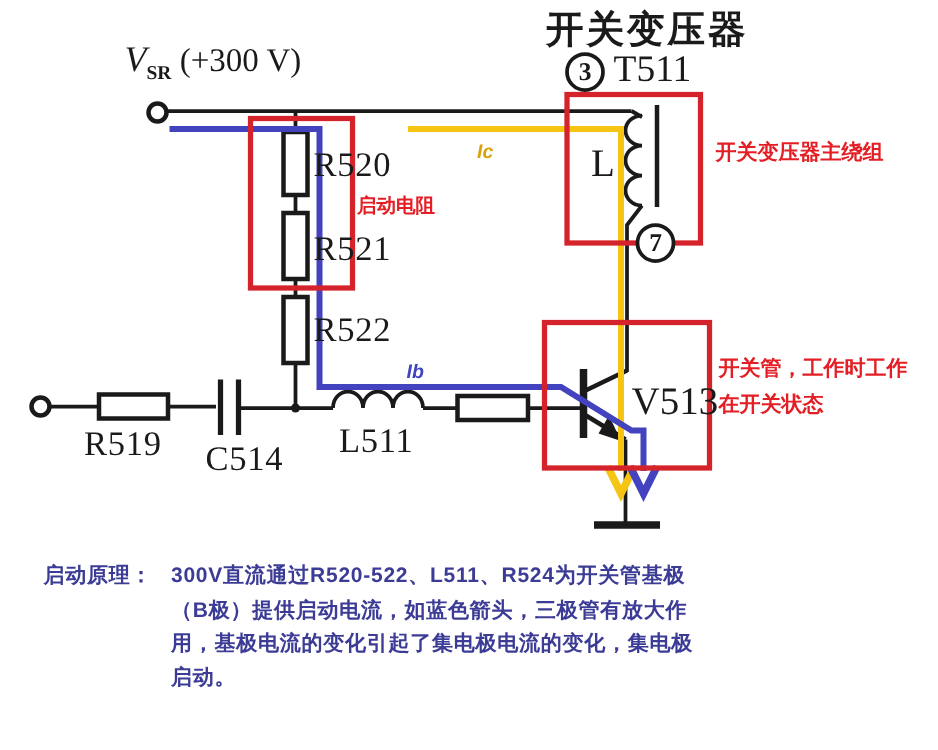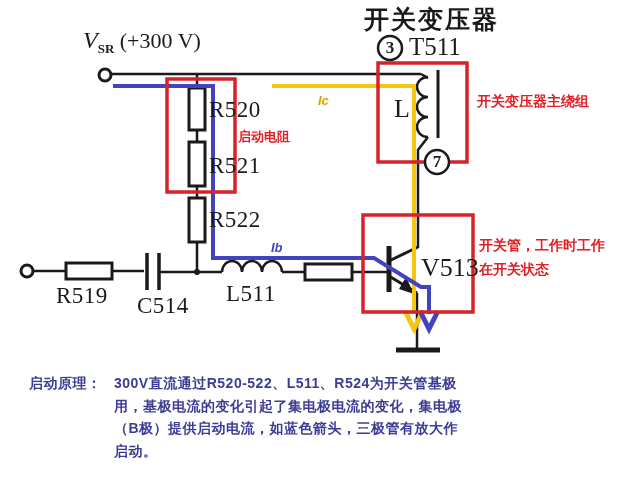--- a/index.html
+++ b/index.html
@@ -129,18 +129,18 @@
 
   <div class="lbl red-ann small-red" style="left:238px;top:128px;">启动电阻</div>
   <div class="lbl red-ann" style="left:477px;top:93px;">开关变压器主绕组</div>
   <div class="lbl red-ann" style="left:479px;top:237px;">开关管，工作时工作</div>
   <div class="lbl red-ann" style="left:479px;top:261px;">在开关状态</div>
 
 
   <div class="lbl expl" style="left:29px;top:372px;">启动原理：</div>
   <div class="lbl expl" style="left:114px;top:372px;">
     <div>300V直流通过R520-522、L511、R524为开关管基极</div>
+    <div>（B极）提供启动电流，如蓝色箭头，三极管有放大作</div>
     <div>用，基极电流的变化引起了集电极电流的变化，集电极</div>
-    <div>（B极）提供启动电流，如蓝色箭头，三极管有放大作</div>
     <div>启动。</div>
   </div>
 
 </div>
 
 </body></html>

